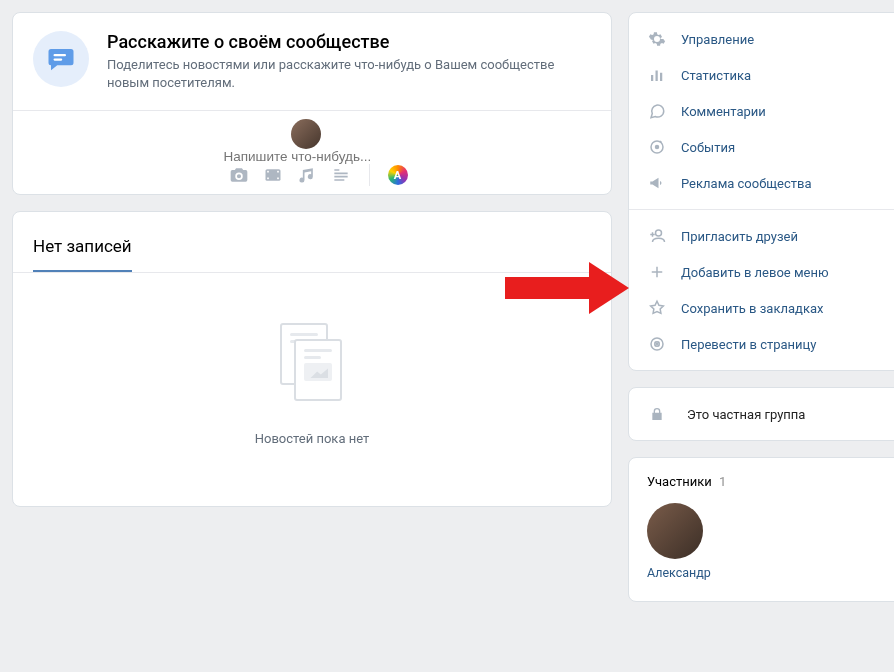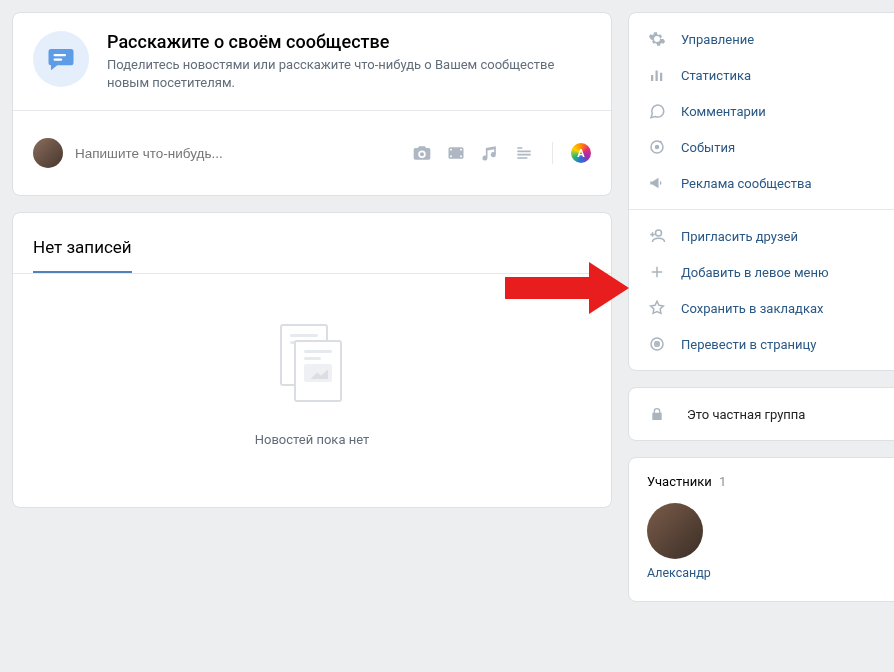--- a/index.html
+++ b/index.html
@@ -16,21 +16,21 @@
     .side-col { width: 298px; flex-shrink: 0; }
 
     .card { background: #fff; border: 1px solid #dce1e6; border-radius: 8px; margin-bottom: 16px; }
 
     
     .intro { display: flex; padding: 18px 20px 18px 20px; align-items: flex-start; }
     .intro-icon-wrap { width: 56px; height: 56px; border-radius: 50%; background: #e5eefb; display: flex; align-items: center; justify-content: center; margin-right: 18px; flex-shrink: 0; }
     .intro-title { font-size: 18px; font-weight: 500; color: #000; margin-bottom: 4px; }
     .intro-sub { font-size: 13px; color: #626d7a; line-height: 1.4; }
 
-    .compose { display: flex; align-items: center; padding: 27px 20px; border-top: 1px solid #e7e8ec; }
+    .compose { display: flex; align-items: center; padding: 8px 20px; border-top: 1px solid #e7e8ec; flex-direction: column; }
     .avatar-sm { width: 30px; height: 30px; border-radius: 50%; background: linear-gradient(135deg, #8a6d5c, #46362d); margin-right: 12px; flex-shrink: 0; }
     .compose-input { flex: 1; font-size: 13.5px; color: #828282; outline: none; border: none; }
     .compose-icons { display: flex; align-items: center; gap: 14px; margin-left: 12px; }
     .ci { width: 20px; height: 20px; display: flex; align-items: center; justify-content: center; color: #aeb7c2; cursor: pointer; }
     .divider-v { width: 1px; height: 22px; background: #e7e8ec; margin: 0 4px; }
     .ci-color { width: 20px; height: 20px; border-radius: 50%; background: conic-gradient(#ff8a00, #e52e71, #9b2fae, #2d6cdf, #2bb673, #ffd200, #ff8a00); display: flex; align-items: center; justify-content: center; color: #fff; font-size: 11px; font-weight: 700; }
 
     .tabs { border-bottom: 1px solid #e7e8ec; padding: 0 20px; display: flex; }
     .tab { padding: 24px 0 14px; font-size: 17px; color: #656565; cursor: pointer; border-bottom: 2px solid transparent; }
     .tab.active { border-bottom-color: #5181b8; color: #000; }

